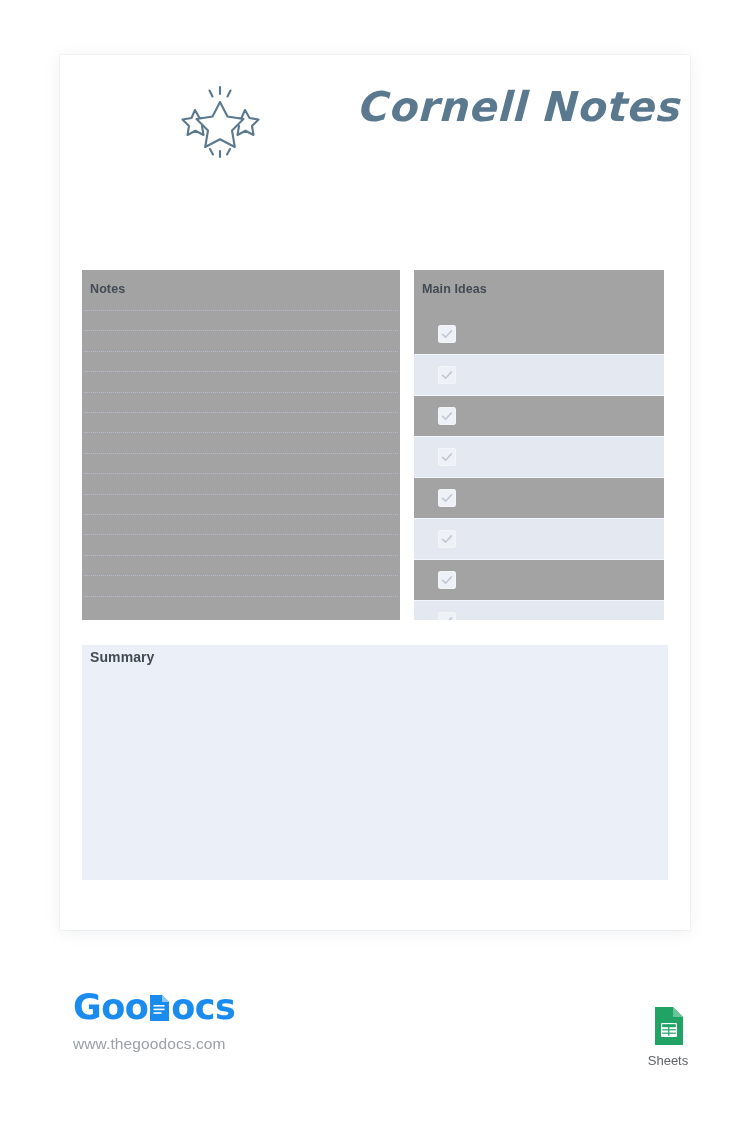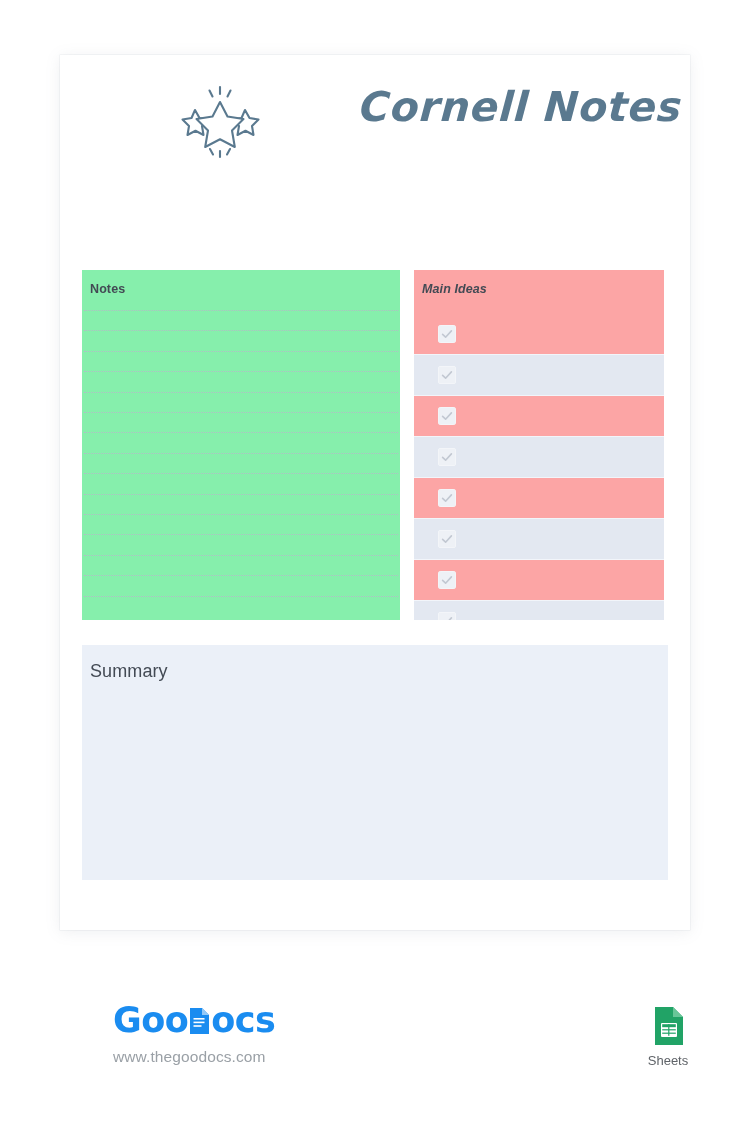--- a/index.html
+++ b/index.html
@@ -95,21 +95,21 @@
     left: 22px;
     top: 215px;
     width: 586px;
     height: 350px;
     display: flex;
     gap: 14px;
   }
 
   .notes-panel {
     width: 318px;
-    background: #86efac;
+    background: #a3a3a3;
     position: relative;
     overflow: hidden;
   }
   .panel-heading {
     font-size: 12.5px;
     font-weight: 700;
     color: #434a54;
     padding: 12px 0 0 8px;
     letter-spacing: 0.1px;
   }
@@ -125,22 +125,21 @@
     left: 2px;
     width: 314px;
     height: 0;
     border-bottom: 1.4px dotted #b3bcc6;
   }
 
   .ideas-panel {
     width: 250px;
     position: relative;
     overflow: hidden;
-    background: #fca5a5;
-    font-style: italic;
+    background: #a3a3a3;
   }
   .ideas-heading {
     position: absolute;
     left: 8px;
     top: 12px;
     font-size: 12.5px;
     font-weight: 700;
     color: #434a54;
     letter-spacing: 0.1px;
     z-index: 3;
@@ -177,40 +176,39 @@
   
   .summary-panel {
     position: absolute;
     left: 22px;
     top: 590px;
     width: 586px;
     height: 235px;
     background: #ebf0f8;
   }
   .summary-heading {
-    font-size: 18px;
-    font-weight: 400;
+    font-size: 14px;
+    font-weight: 700;
     color: #434a54;
-    padding: 16px 0 0 8px;
+    padding: 4px 0 0 8px;
     letter-spacing: 0.1px;
   }
 
   
   .footer {
     position: absolute;
     left: 0;
     top: 985px;
     width: 750px;
     height: 110px;
   }
   .brand {
     position: absolute;
     left: 73px;
-    top: 15px;
-    margin-left: 40px;
+    top: 2px;
   }
   .brand-logo {
     display: flex;
     align-items: center;
     font-family: "DejaVu Sans", sans-serif;
     font-size: 35px;
     font-weight: 700;
     color: #1a8cf0;
     letter-spacing: -0.5px;
     line-height: 1;

